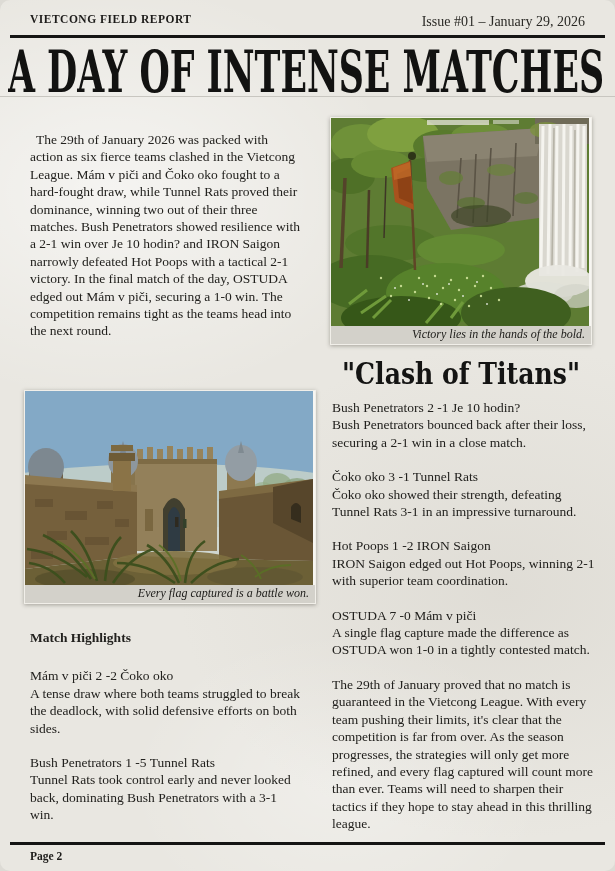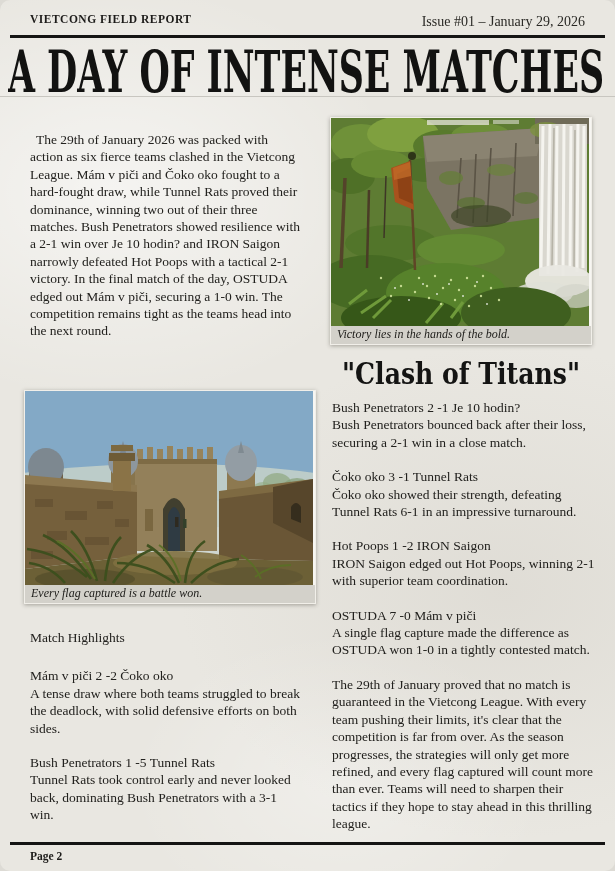--- a/index.html
+++ b/index.html
@@ -14,29 +14,29 @@
     font-family:"Liberation Serif", serif;color:#1d1c1a;border-radius:10px;
   }
   .abs{position:absolute;}
   .masthead-title{left:30px;top:13px;font-size:11.5px;font-weight:bold;letter-spacing:.5px;}
   .masthead-issue{right:30px;top:14px;font-size:14px;color:#2a2925;}
   .rule-top{left:10px;top:35px;width:595px;height:2.5px;background:#151514;}
   .headline-wrap{left:8px;top:45px;width:600px;height:54px;}
   .rule-sub{left:0;top:96px;width:615px;height:1px;background:#c8c6c0;}
   .body-text{font-size:13.5px;line-height:17.4px;color:#22211e;}
   .lead{left:30px;top:131px;width:274px;text-indent:6px;}
-  .photo{background:#f7f6f2;box-shadow:0 1px 4px rgba(60,55,45,.4);border:1px solid #f1efe9;}
+  .photo{background:#f7f6f2;box-shadow:0 1px 4px rgba(60,55,45,.4);border:1px solid #f1efe9;text-align:right;}
   .photo svg{display:block;}
   .caption{background:#d3d1ca;font-style:italic;font-size:12px;line-height:15px;padding:1px 6px 2px;color:#21201d;}
   .photo-jungle{left:330px;top:117px;width:260px;}
   .photo-castle{left:24px;top:390px;width:290px;}
   .clash-head{left:331px;top:357px;width:260px;text-align:center;}
   .clash-col{left:332px;top:399px;width:264px;}
   .mh{left:30px;top:629px;width:274px;}
-  .mh-title{margin:0 0 21px 0;}
+  .mh-title{margin:0 0 21px 0;font-weight:bold;}
   .match{margin:0 0 17px 0;}
   .closing{margin-top:8px;}
   .rule-bottom{left:10px;top:842px;width:595px;height:3px;background:#141413;}
   .page-num{left:30px;top:850px;font-size:11.5px;font-weight:bold;}
 </style>
 </head>
 <body>
 
 <div class="page">
 
@@ -139,21 +139,21 @@
     </svg>
   </div>
 
   <div class="abs clash-col body-text">
     <div class="match">
       <div>Bush Penetrators 2 -1 Je 10 hodin?</div>
       <div>Bush Penetrators bounced back after their loss, securing a 2-1 win in a close match.</div>
     </div>
     <div class="match">
       <div>Čoko oko 3 -1 Tunnel Rats</div>
-      <div>Čoko oko showed their strength, defeating Tunnel Rats 6-1 in an impressive turnaround.</div>
+      <div>Čoko oko showed their strength, defeating Tunnel Rats 3-1 in an impressive turnaround.</div>
     </div>
     <div class="match">
       <div>Hot Poops 1 -2 IRON Saigon</div>
       <div>IRON Saigon edged out Hot Poops, winning 2-1 with superior team coordination.</div>
     </div>
     <div class="match">
       <div>OSTUDA 7 -0 Mám v piči</div>
       <div>A single flag capture made the difference as OSTUDA won 1-0 in a tightly contested match.</div>
     </div>
     <div class="closing">The 29th of January proved that no match is guaranteed in the Vietcong League. With every team pushing their limits, it's clear that the competition is far from over. As the season progresses, the strategies will only get more refined, and every flag captured will count more than ever. Teams will need to sharpen their tactics if they hope to stay ahead in this thrilling league.</div>

